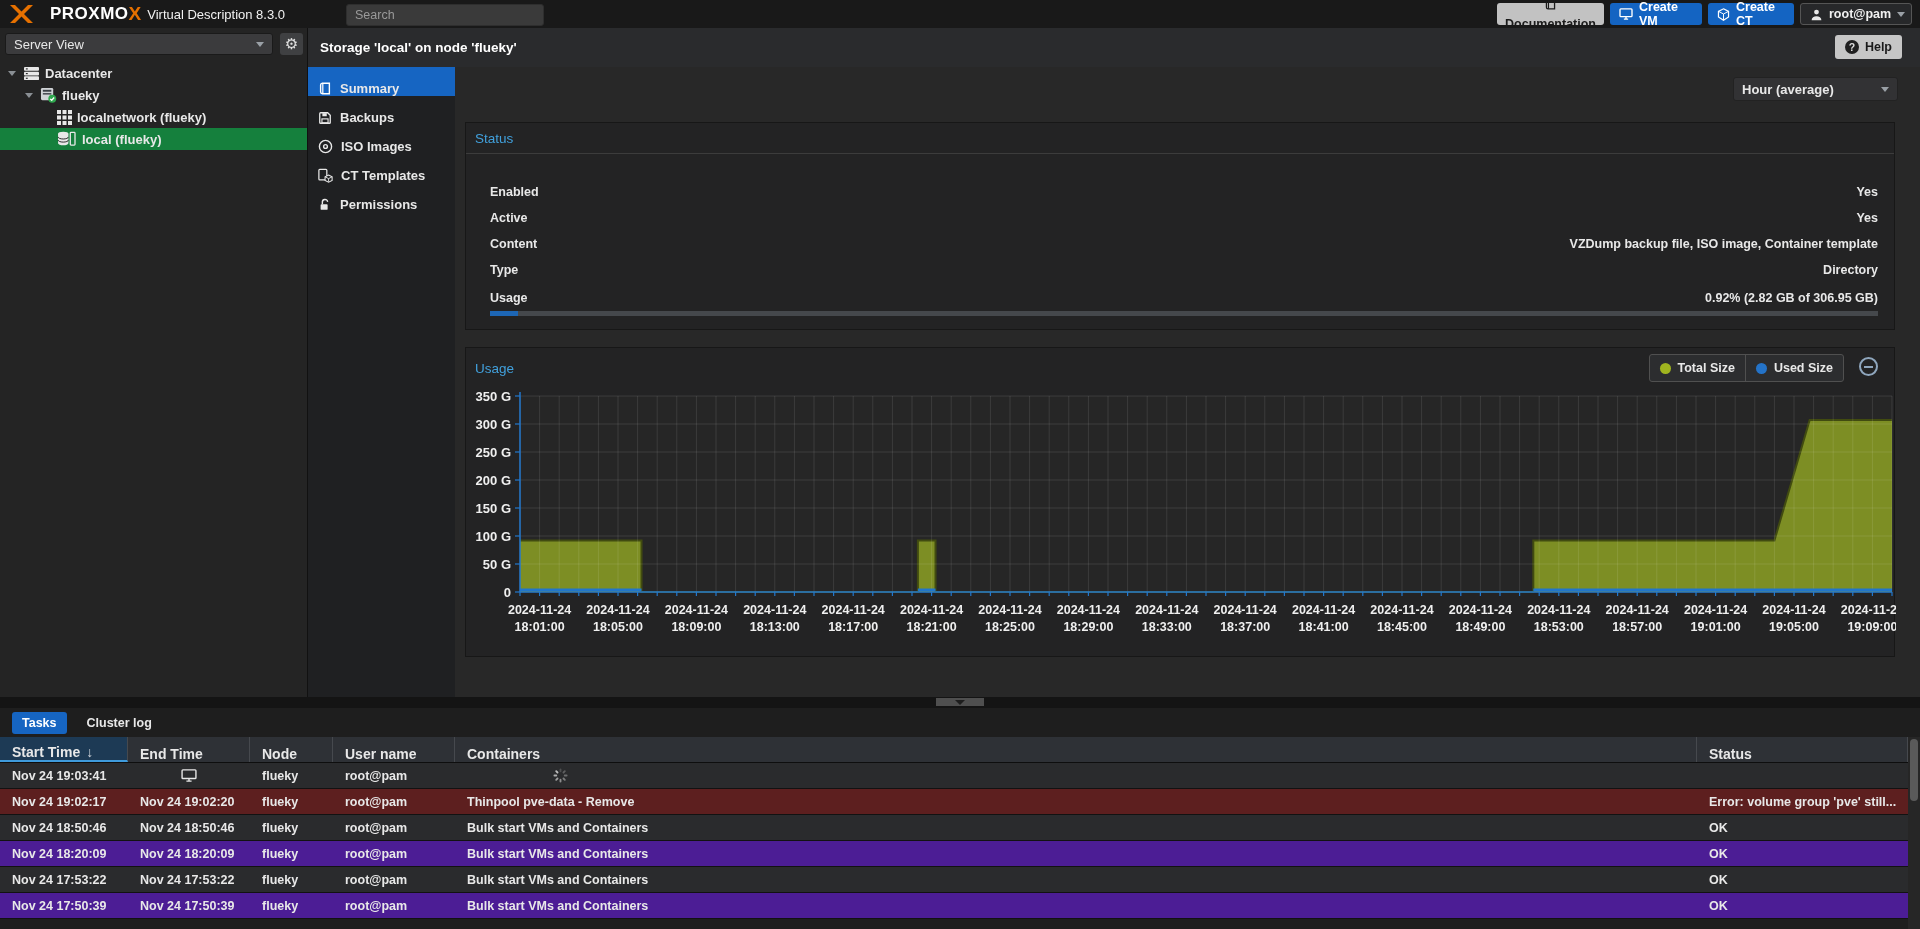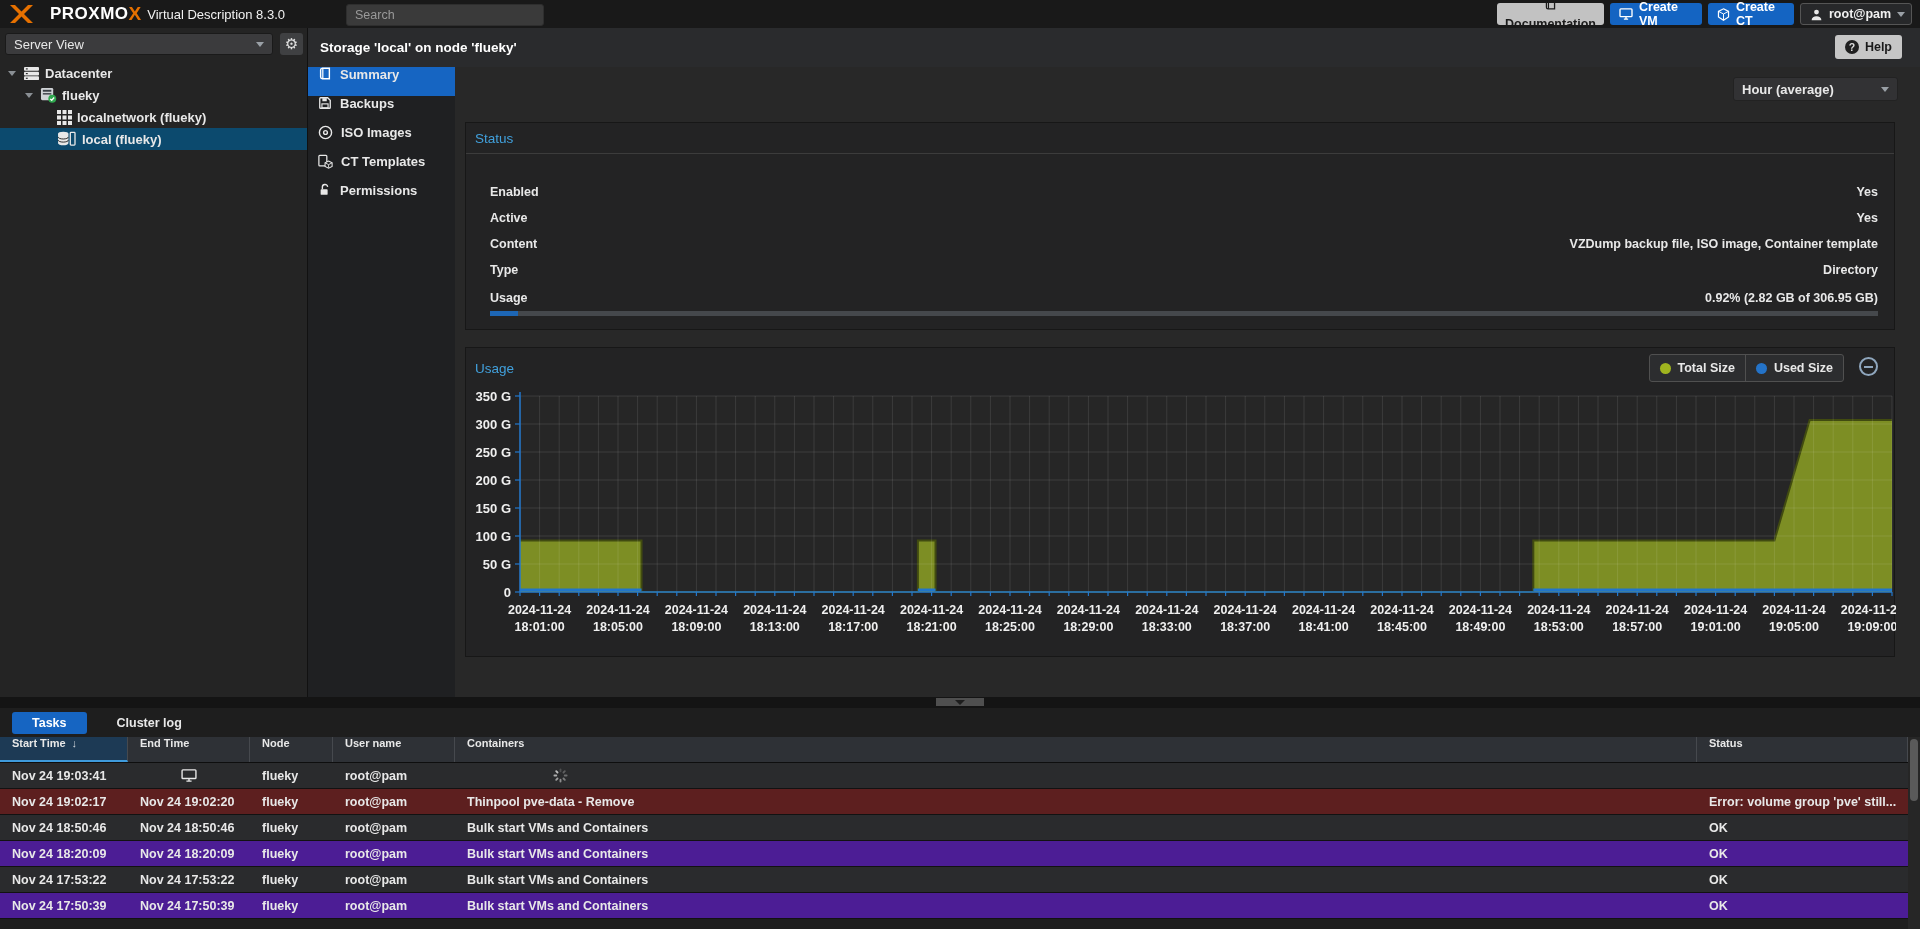--- a/index.html
+++ b/index.html
@@ -23,35 +23,35 @@
   .caret{display:inline-block;width:0;height:0;border-left:4px solid transparent;
          border-right:4px solid transparent;border-top:5px solid #9aa0a6;}
   
   #sidebar{position:absolute;left:0;top:28px;width:307px;height:669px;background:#242424;border-right:1px solid #111;}
   #viewsel{position:absolute;left:5px;top:5px;width:268px;height:22px;background:#3b3b3d;border:1px solid #1a1a1a;
            border-radius:3px;display:flex;align-items:center;justify-content:space-between;padding:0 8px;box-sizing:border-box;}
   #gearbtn{position:absolute;left:280px;top:5px;width:23px;height:22px;background:#3f4042;border-radius:3px;
            display:flex;align-items:center;justify-content:center;color:#e0e0e0;font-size:15px;cursor:pointer;}
   #tree{position:absolute;left:0;top:34px;width:307px;}
   .tree-row{height:22px;display:flex;align-items:center;gap:5px;font-weight:bold;cursor:pointer;box-sizing:border-box;}
-  .tree-row.sel{background:#0c4a6e;}
+  .tree-row.sel{background:#15803d;}
   .tw{width:12px;display:flex;justify-content:center;}
   .ic{display:inline-flex;align-items:center;justify-content:center;}
   .ic svg{display:block;}
   
   #cheader{position:absolute;left:308px;top:28px;width:1612px;height:39px;background:#2a2b2d;
            border-bottom:2px solid #0ea5e9;display:flex;align-items:center;}
   #cheader .title{font-weight:bold;font-size:13.5px;margin-left:12px;color:#fff;}
   #helpbtn{position:absolute;right:18px;top:7px;height:24px;padding:0 10px;background:#c6c6c6;color:#1a1a1a;
            border-radius:3px;display:flex;align-items:center;gap:6px;font-weight:bold;font-size:12.5px;cursor:pointer;}
   .qmark{width:14px;height:14px;border-radius:50%;background:#1f1f1f;color:#ddd;font-size:10.5px;display:flex;
          align-items:center;justify-content:center;font-weight:bold;}
   
   #menu{position:absolute;left:308px;top:67px;width:147px;height:630px;background:#1f2022;}
-  .menu-item{height:29px;display:flex;align-items:flex-start;gap:8px;padding-left:10px;font-weight:bold;cursor:pointer;}
+  .menu-item{height:29px;display:flex;align-items:flex-end;gap:8px;padding-left:10px;font-weight:bold;cursor:pointer;}
   .menu-item.sel{background:#1665c2;}
   
   #main{position:absolute;left:455px;top:67px;width:1465px;height:630px;background:#282828;}
   #timesel{position:absolute;right:22px;top:10px;width:165px;height:24px;background:#323234;border:1px solid #222;
            border-radius:3px;display:flex;align-items:center;justify-content:space-between;padding:0 8px;
            box-sizing:border-box;font-weight:bold;}
   .panel{position:absolute;left:10px;width:1430px;background:#232324;border:1px solid #171717;box-sizing:border-box;}
   .ptitle{height:30px;display:flex;align-items:center;border-bottom:1px solid #3c3c3c;}
   .ptitle span{color:#41a0dc;font-size:13.5px;margin-left:9px;}
   .srow{position:absolute;left:24px;right:16px;display:flex;justify-content:space-between;font-weight:bold;font-size:12.5px;}
@@ -68,26 +68,26 @@
   #collapsebtn::after{content:"";position:absolute;left:3px;right:3px;top:6.5px;height:2px;background:#8fa6bd;}
   
   #splitter{position:absolute;left:0;top:697px;width:1920px;height:11px;background:#141414;}
   #splitgrip{position:absolute;left:936px;top:1px;width:48px;height:8px;background:#4f4f4f;display:flex;
              align-items:center;justify-content:center;cursor:row-resize;}
   #splitgrip::after{content:"";width:0;height:0;border-left:5px solid transparent;border-right:5px solid transparent;
              border-top:5px solid #1d1d1d;}
   
   #tasks{position:absolute;left:0;top:708px;width:1920px;height:221px;background:#1e1e1e;}
   #tabbar{position:absolute;left:0;top:0;width:100%;height:29px;display:flex;align-items:center;gap:10px;padding-left:12px;}
-  .tab{height:22px;padding:0 20px;display:flex;align-items:center;font-weight:bold;font-size:12.5px;
+  .tab{height:22px;padding:0 10px;display:flex;align-items:center;font-weight:bold;font-size:12.5px;
        border-radius:3px;cursor:pointer;}
   .tab.sel{background:#1665c2;color:#fff;}
   #thead{position:absolute;left:0;top:29px;height:26px;width:1908px;background:#2e3136;display:flex;
          border-bottom:1px solid #0e0e0e;box-sizing:border-box;}
-  .hcell{display:flex;align-items:flex-start;padding-left:12px;font-weight:bold;font-size:11px;box-sizing:border-box;
+  .hcell{display:flex;align-items:flex-end;padding-left:12px;font-weight:bold;font-size:14px;box-sizing:border-box;
          border-right:1px solid #46494e;height:100%;cursor:pointer;}
   .hcell.sorted{background:#1d3a55;border-bottom:2px solid #3f9bdc;}
   #tbody{position:absolute;left:0;top:55px;width:1908px;}
   .trow{display:flex;height:26px;border-bottom:1px solid #121212;box-sizing:border-box;cursor:pointer;}
   .trow.a{background:#2a2b2d;} .trow.b{background:#4c1d95;}
   .trow.err{background:#5d1f1f;}
   .tcell{display:flex;align-items:center;padding-left:12px;font-weight:bold;font-size:12.5px;box-sizing:border-box;
          overflow:hidden;white-space:nowrap;height:100%;}
   .tcell.center{justify-content:center;padding-left:0;}
   #vscroll{position:absolute;right:0;top:29px;width:12px;height:192px;background:#262626;}

